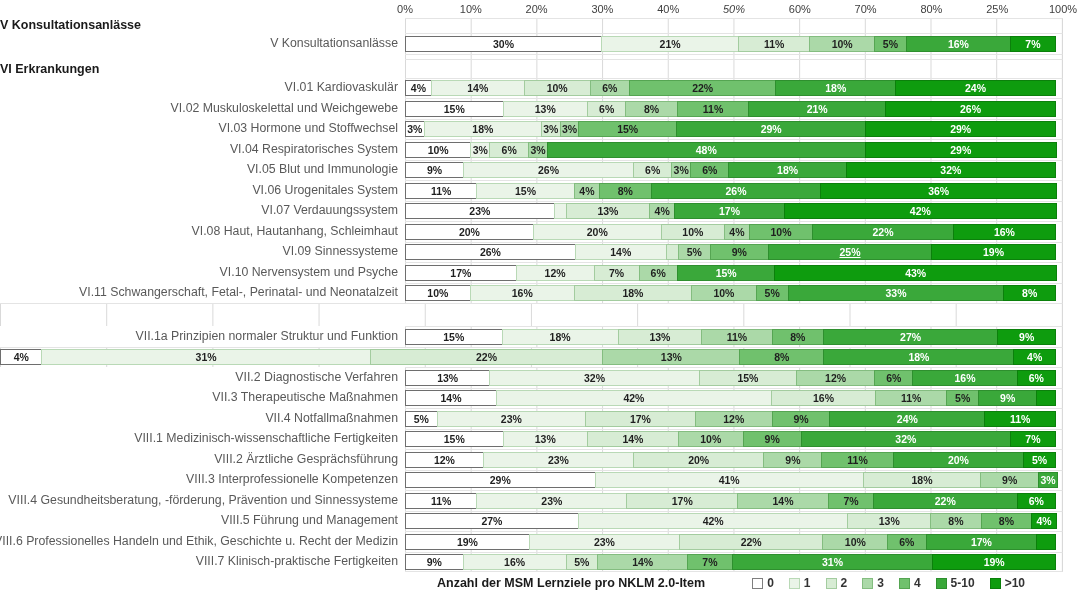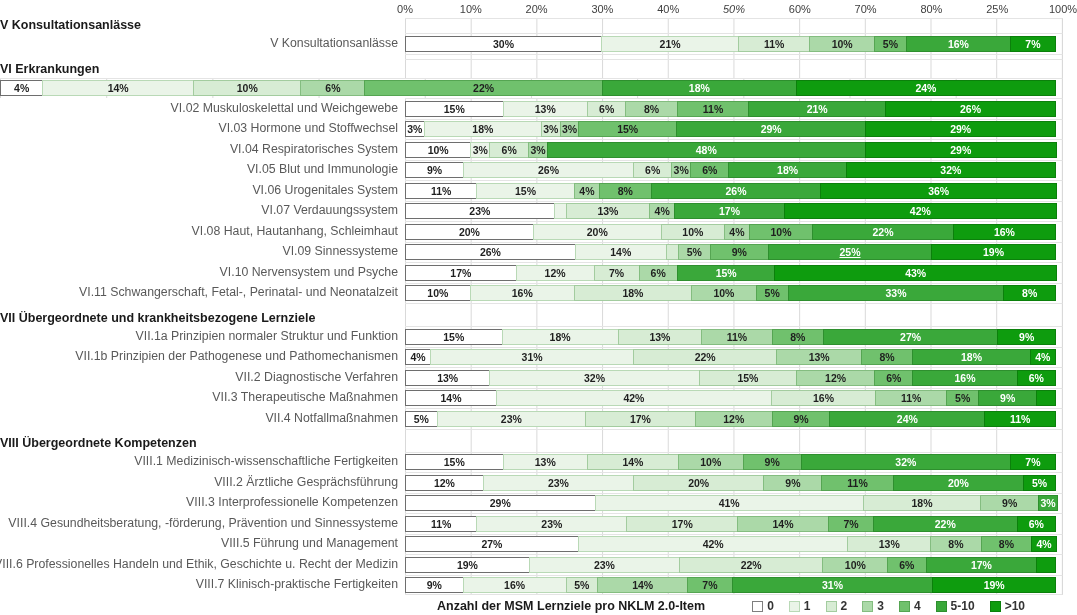--- a/index.html
+++ b/index.html
@@ -85,20 +85,21 @@
       </div>
       <div class="frow grow">
         <div class="lcol"></div>
         <div class="barea"></div>
       </div>
       <div class="frow hrow h-vi">
         <div class="lcol">VI Erkrankungen</div>
         <div class="barea"></div>
       </div>
       <div class="frow brow">
+        <div class="lcol">VI.01 Kardiovaskulär</div>
         <div class="barea">
           <div class="bar">
             <div class="seg" style="width: 4.08163%; background: rgb(255, 255, 255); border-color: rgb(110, 110, 110); color: rgb(31, 31, 31);">4%</div>
             <div class="seg" style="width: 14.2857%; background: rgb(234, 244, 232); border-color: rgb(185, 217, 182); color: rgb(31, 31, 31);">14%</div>
             <div class="seg" style="width: 10.2041%; background: rgb(215, 236, 212); border-color: rgb(163, 204, 159); color: rgb(31, 31, 31);">10%</div>
             <div class="seg" style="width: 6.12245%; background: rgb(171, 217, 168); border-color: rgb(132, 189, 128); color: rgb(31, 31, 31);">6%</div>
             <div class="seg" style="width: 22.449%; background: rgb(112, 193, 109); border-color: rgb(85, 165, 82); color: rgb(31, 31, 31);">22%</div>
             <div class="seg" style="width: 18.3673%; background: rgb(58, 168, 58); border-color: rgb(46, 143, 46); color: rgb(255, 255, 255);">18%</div>
             <div class="seg" style="width: 24.4898%; background: rgb(14, 156, 14); border-color: rgb(11, 128, 11); color: rgb(255, 255, 255);">24%</div>
           </div>
@@ -234,39 +235,37 @@
             <div class="seg" style="width: 16%; background: rgb(234, 244, 232); border-color: rgb(185, 217, 182); color: rgb(31, 31, 31);">16%</div>
             <div class="seg" style="width: 18%; background: rgb(215, 236, 212); border-color: rgb(163, 204, 159); color: rgb(31, 31, 31);">18%</div>
             <div class="seg" style="width: 10%; background: rgb(171, 217, 168); border-color: rgb(132, 189, 128); color: rgb(31, 31, 31);">10%</div>
             <div class="seg" style="width: 5%; background: rgb(112, 193, 109); border-color: rgb(85, 165, 82); color: rgb(31, 31, 31);">5%</div>
             <div class="seg" style="width: 33%; background: rgb(58, 168, 58); border-color: rgb(46, 143, 46); color: rgb(255, 255, 255);">33%</div>
             <div class="seg" style="width: 8%; background: rgb(14, 156, 14); border-color: rgb(11, 128, 11); color: rgb(255, 255, 255);">8%</div>
           </div>
         </div>
       </div>
       <div class="frow hrow h-vii">
-        <div class="lcol">VII Übergeordnete und krankheitsbezogene Lernziele</div>
         <div class="barea"></div>
       </div>
       <div class="frow brow">
         <div class="lcol">VII.1a Prinzipien normaler Struktur und Funktion</div>
         <div class="barea">
           <div class="bar">
             <div class="seg" style="width: 14.8515%; background: rgb(255, 255, 255); border-color: rgb(110, 110, 110); color: rgb(31, 31, 31);">15%</div>
             <div class="seg" style="width: 17.8218%; background: rgb(234, 244, 232); border-color: rgb(185, 217, 182); color: rgb(31, 31, 31);">18%</div>
             <div class="seg" style="width: 12.8713%; background: rgb(215, 236, 212); border-color: rgb(163, 204, 159); color: rgb(31, 31, 31);">13%</div>
             <div class="seg" style="width: 10.8911%; background: rgb(171, 217, 168); border-color: rgb(132, 189, 128); color: rgb(31, 31, 31);">11%</div>
             <div class="seg" style="width: 7.92079%; background: rgb(112, 193, 109); border-color: rgb(85, 165, 82); color: rgb(31, 31, 31);">8%</div>
             <div class="seg" style="width: 26.7327%; background: rgb(58, 168, 58); border-color: rgb(46, 143, 46); color: rgb(255, 255, 255);">27%</div>
             <div class="seg" style="width: 8.91089%; background: rgb(14, 156, 14); border-color: rgb(11, 128, 11); color: rgb(255, 255, 255);">9%</div>
           </div>
         </div>
       </div>
       <div class="frow brow">
-        <div class="lcol">VII.1b Prinzipien der Pathogenese und Pathomechanismen</div>
         <div class="barea">
           <div class="bar">
             <div class="seg" style="width: 4%; background: rgb(255, 255, 255); border-color: rgb(110, 110, 110); color: rgb(31, 31, 31);">4%</div>
             <div class="seg" style="width: 31%; background: rgb(234, 244, 232); border-color: rgb(185, 217, 182); color: rgb(31, 31, 31);">31%</div>
             <div class="seg" style="width: 22%; background: rgb(215, 236, 212); border-color: rgb(163, 204, 159); color: rgb(31, 31, 31);">22%</div>
             <div class="seg" style="width: 13%; background: rgb(171, 217, 168); border-color: rgb(132, 189, 128); color: rgb(31, 31, 31);">13%</div>
             <div class="seg" style="width: 8%; background: rgb(112, 193, 109); border-color: rgb(85, 165, 82); color: rgb(31, 31, 31);">8%</div>
             <div class="seg" style="width: 18%; background: rgb(58, 168, 58); border-color: rgb(46, 143, 46); color: rgb(255, 255, 255);">18%</div>
             <div class="seg" style="width: 4%; background: rgb(14, 156, 14); border-color: rgb(11, 128, 11); color: rgb(255, 255, 255);">4%</div>
           </div>
@@ -307,24 +306,20 @@
             <div class="seg" style="width: 4.9505%; background: rgb(255, 255, 255); border-color: rgb(110, 110, 110); color: rgb(31, 31, 31);">5%</div>
             <div class="seg" style="width: 22.7723%; background: rgb(234, 244, 232); border-color: rgb(185, 217, 182); color: rgb(31, 31, 31);">23%</div>
             <div class="seg" style="width: 16.8317%; background: rgb(215, 236, 212); border-color: rgb(163, 204, 159); color: rgb(31, 31, 31);">17%</div>
             <div class="seg" style="width: 11.8812%; background: rgb(171, 217, 168); border-color: rgb(132, 189, 128); color: rgb(31, 31, 31);">12%</div>
             <div class="seg" style="width: 8.91089%; background: rgb(112, 193, 109); border-color: rgb(85, 165, 82); color: rgb(31, 31, 31);">9%</div>
             <div class="seg" style="width: 23.7624%; background: rgb(58, 168, 58); border-color: rgb(46, 143, 46); color: rgb(255, 255, 255);">24%</div>
             <div class="seg" style="width: 10.8911%; background: rgb(14, 156, 14); border-color: rgb(11, 128, 11); color: rgb(255, 255, 255);">11%</div>
           </div>
         </div>
       </div>
-      <div class="frow hrow h-viii">
-        <div class="lcol">VIII  Übergeordnete Kompetenzen</div>
-        <div class="barea"></div>
-      </div>
       <div class="frow brow">
         <div class="lcol">VIII.1  Medizinisch-wissenschaftliche Fertigkeiten</div>
         <div class="barea">
           <div class="bar">
             <div class="seg" style="width: 15%; background: rgb(255, 255, 255); border-color: rgb(110, 110, 110); color: rgb(31, 31, 31);">15%</div>
             <div class="seg" style="width: 13%; background: rgb(234, 244, 232); border-color: rgb(185, 217, 182); color: rgb(31, 31, 31);">13%</div>
             <div class="seg" style="width: 14%; background: rgb(215, 236, 212); border-color: rgb(163, 204, 159); color: rgb(31, 31, 31);">14%</div>
             <div class="seg" style="width: 10%; background: rgb(171, 217, 168); border-color: rgb(132, 189, 128); color: rgb(31, 31, 31);">10%</div>
             <div class="seg" style="width: 9%; background: rgb(112, 193, 109); border-color: rgb(85, 165, 82); color: rgb(31, 31, 31);">9%</div>
             <div class="seg" style="width: 32%; background: rgb(58, 168, 58); border-color: rgb(46, 143, 46); color: rgb(255, 255, 255);">32%</div>

